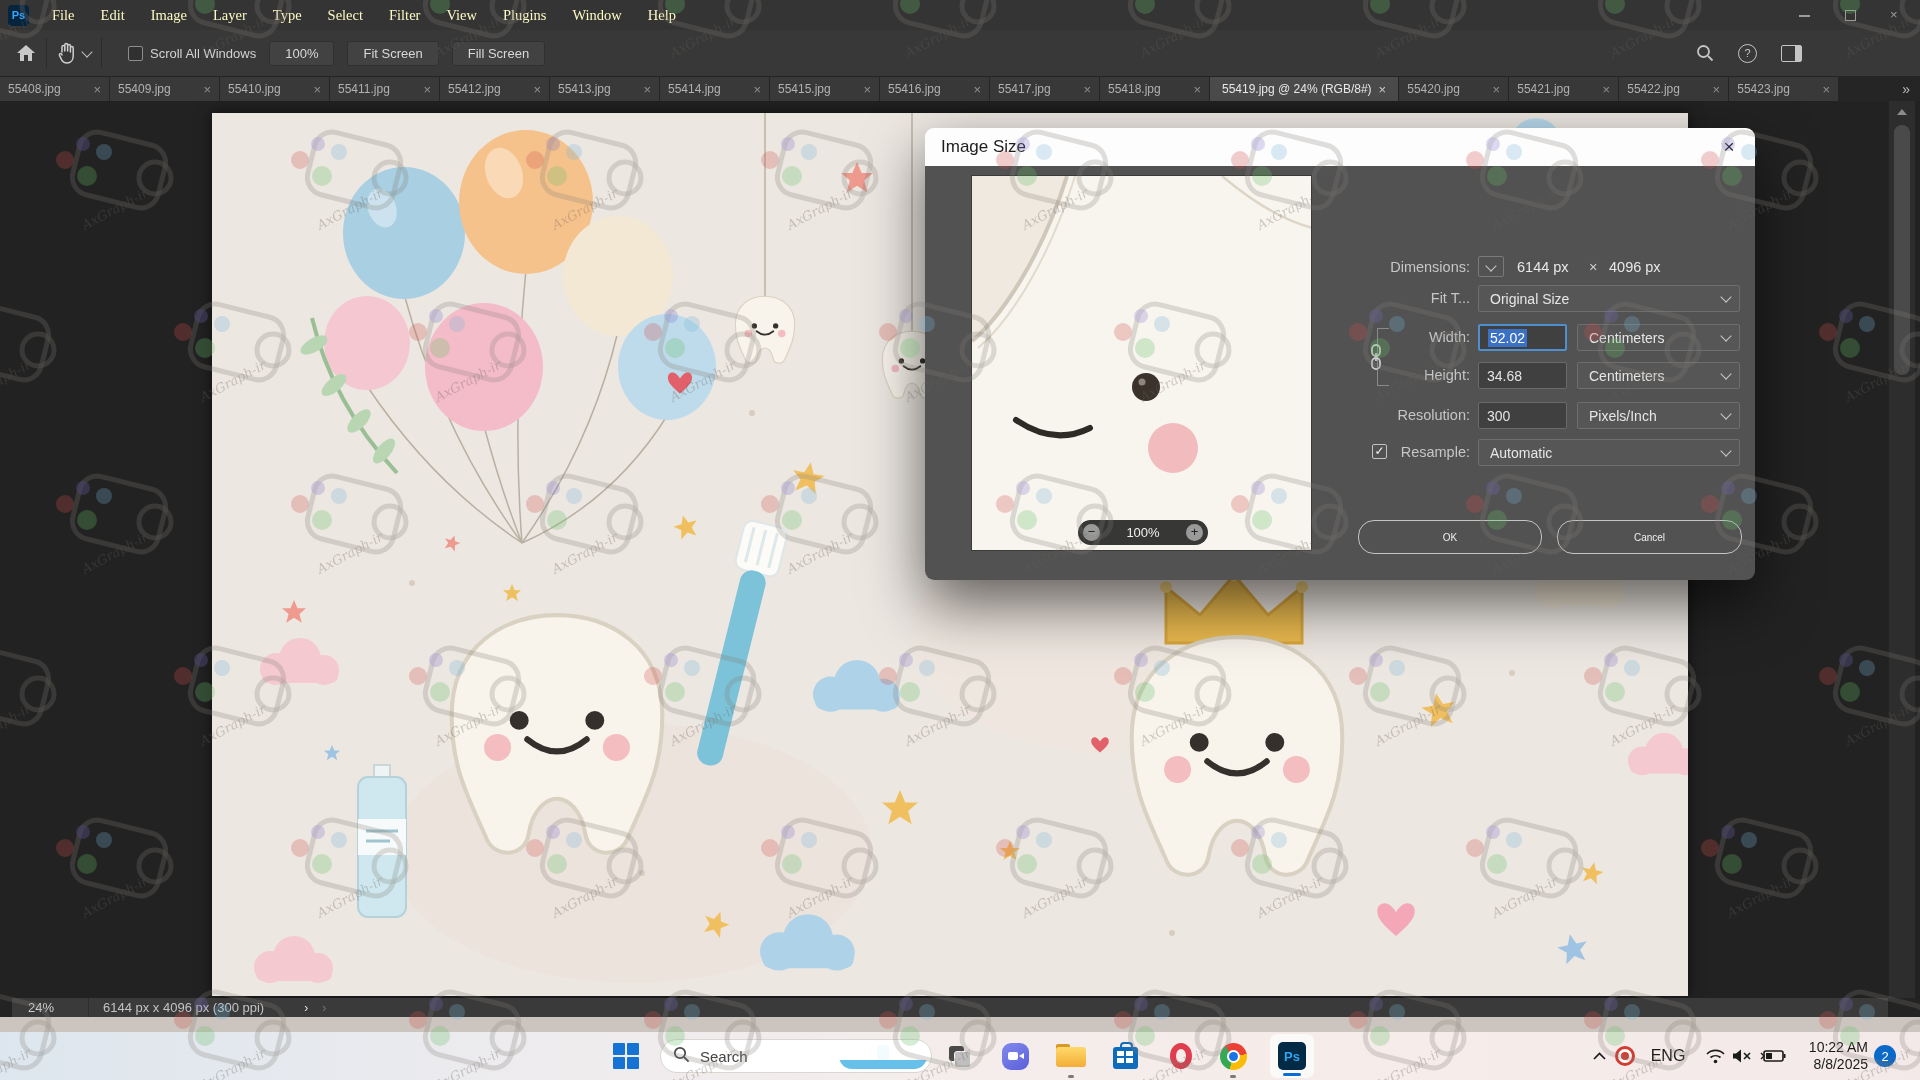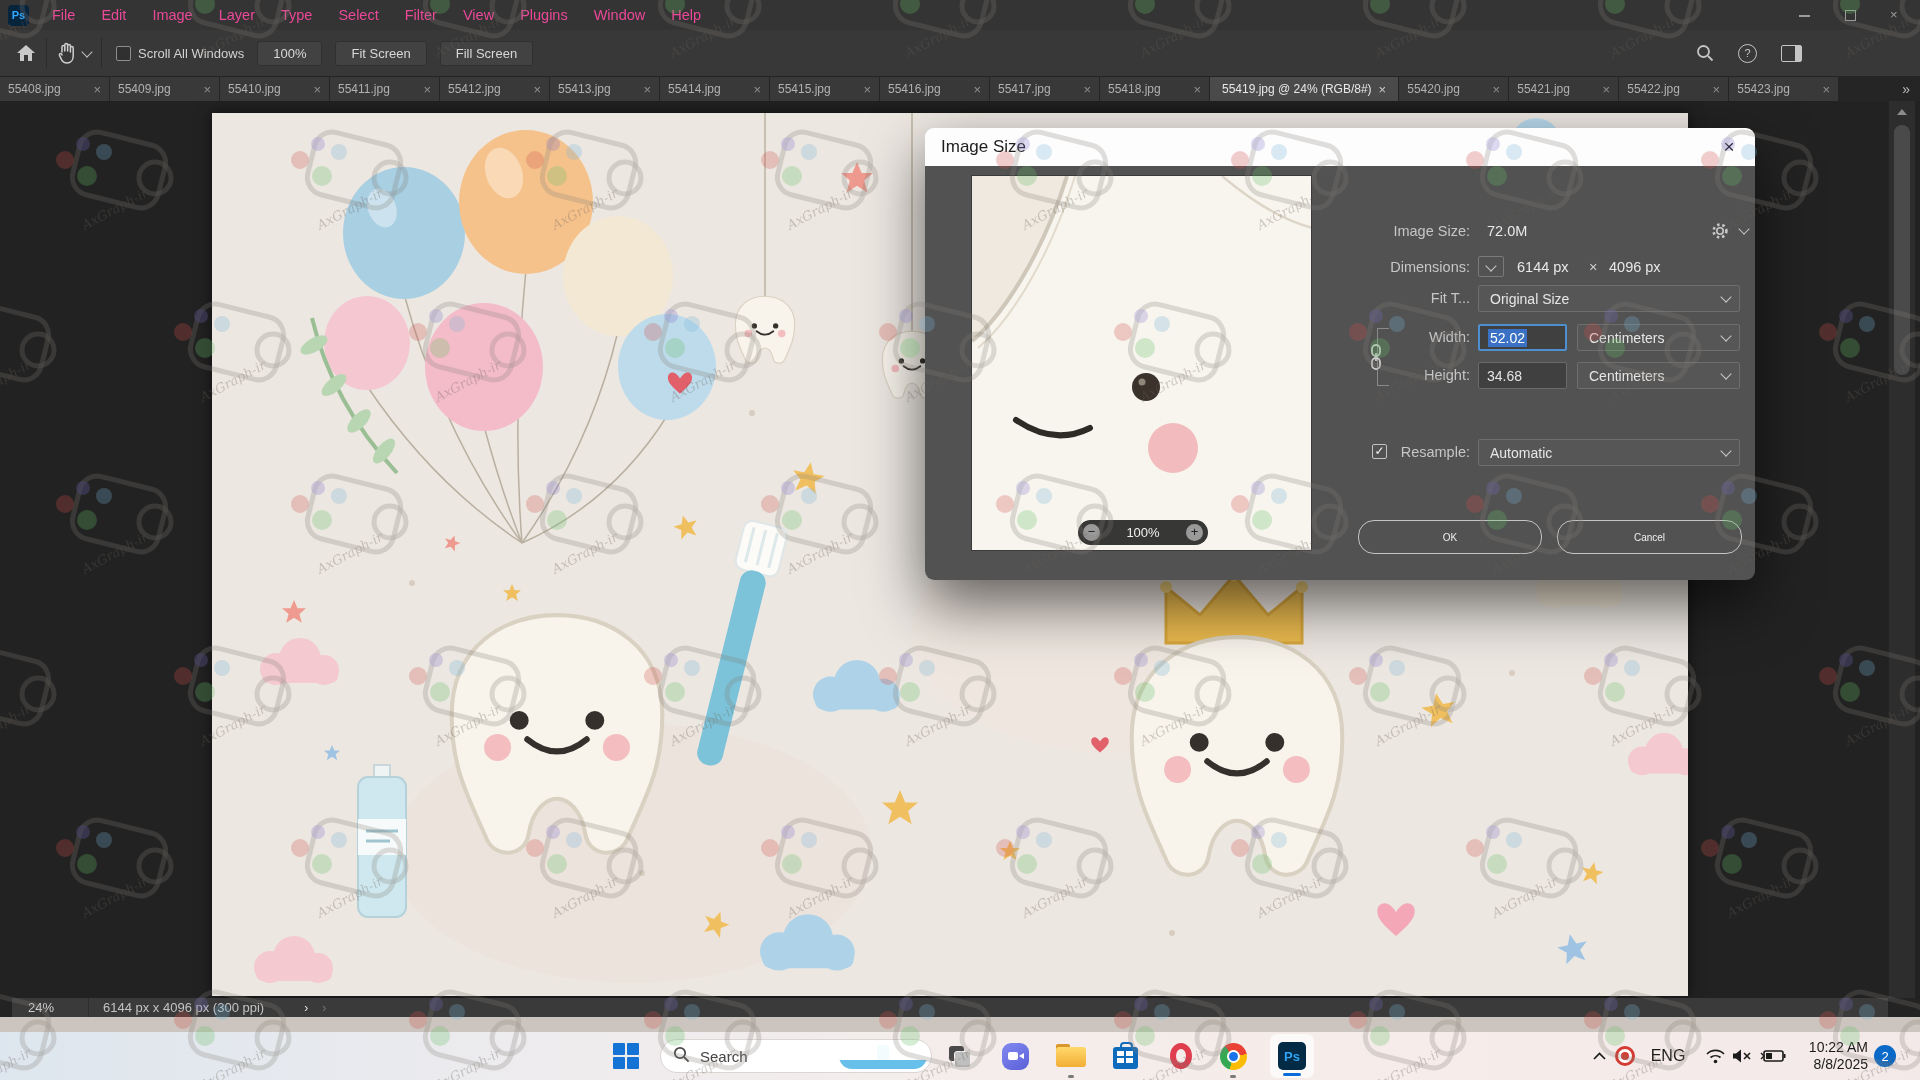--- a/index.html
+++ b/index.html
@@ -4,21 +4,21 @@
 <style>
   html,body{margin:0;padding:0;background:#111;}
   #screen{position:relative;width:1920px;height:1080px;overflow:hidden;
     font-family:"Liberation Sans",sans-serif;background:#232323;-webkit-font-smoothing:antialiased;}
   .abs{position:absolute;}
   
   #menubar{left:0;top:0;width:1920px;height:30px;background:#343434;display:flex;align-items:center;z-index:5;}
   .ps-logo{width:21px;height:21px;margin-left:8px;border-radius:4px;background:#07243d;color:#31a8ff;
     font-size:11px;font-weight:bold;display:flex;align-items:center;justify-content:center;}
   #menu-items{display:flex;margin-left:10px;}
-  .menu-item{padding:0 13px;line-height:30px;font-size:14.5px;color:#ec4899;cursor:default;}
+  .menu-item{padding:0 13px;line-height:30px;font-size:14.5px;color:#fef9c3;cursor:default;font-family:Liberation Serif, serif;}
   .win-controls{position:absolute;right:18px;top:0;height:30px;display:flex;align-items:center;gap:34px;}
   .wc{width:12px;height:12px;position:relative;opacity:.75;}
   .wc-min::after{content:"";position:absolute;left:0;top:6px;width:11px;height:1.5px;background:#bdbdbd;}
   .wc-max{border:1.5px solid #bdbdbd;width:9px;height:9px;}
   .wc-close{color:#bdbdbd;font-size:13px;line-height:12px;}
   
   #optionsbar{left:0;top:30px;width:1920px;height:46px;background:#383838;border-bottom:1px solid #242424;
     display:flex;align-items:center;z-index:5;}
   .opt-sep{width:1px;height:30px;background:#2b2b2b;margin:0 10px;}
   .opt-icon{color:#cfcfcf;display:flex;align-items:center;justify-content:center;}
@@ -183,21 +183,21 @@
         </svg>
     </div>
     <div class="opt-sep"></div>
     <div class="opt-icon">
       <svg width="20" height="22" viewBox="0 0 20 22">
           <path d="M5 10 V5 a1.4 1.4 0 0 1 2.8 0 V9 M7.8 9 V3 a1.4 1.4 0 0 1 2.8 0 V9 M10.6 9 V4 a1.4 1.4 0 0 1 2.8 0 V10 M13.4 10 V6 a1.4 1.4 0 0 1 2.8 0 V14 c0 4-2.5 7-6.2 7 c-3 0-4.5-1.4-5.6-3.6 L2.6 13.6 c-.8-1.4.8-2.6 1.9-1.6 L5 13" fill="none" stroke="#cfcfcf" stroke-width="1.5" stroke-linecap="round"></path>
         </svg>
     </div>
     <span class="chev-dn"></span>
     <div class="opt-sep"></div>
-    <div style="display:flex;align-items:center;margin-left:4px">
+    <div style="display:flex;align-items:center;margin-left:16px">
       <div class="chk"></div>
       <span class="opt-label">Scroll All Windows</span>
     </div>
     <button class="opt-btn">100%</button>
     <button class="opt-btn">Fit Screen</button>
     <button class="opt-btn">Fill Screen</button>
     <div style="position:absolute;right:118px;display:flex;align-items:center;gap:24px;">
       <span class="opt-icon">
         <svg width="18" height="18" viewBox="0 0 18 18">
             <circle cx="7.5" cy="7.5" r="5.5" fill="none" stroke="#c4c4c4" stroke-width="1.8"></circle>
@@ -441,31 +441,20 @@
           <path d="M44,244 Q82,270 118,252" fill="none" stroke="#2e2a25" stroke-width="6" stroke-linecap="round"></path>
           <circle cx="201" cy="272" r="25" fill="#f1b6b8" opacity="0.9"></circle>
         </svg>
         <div id="pv-zoom">
           <span class="pvz-btn">−</span>
           <span class="pct">100%</span>
           <span class="pvz-btn">+</span>
         </div>
       </div>
 
-      <div class="dlg-row" style="top:51px">
-        <span class="dlg-label">Image Size:</span>
-        <span class="dlg-val" style="left:562px">72.0M</span>
-        <span style="position:absolute;left:786px;top:5px">
-          <svg width="18" height="18" viewBox="0 0 18 18">
-              <circle cx="9" cy="9" r="3.2" fill="none" stroke="#c8c8c8" stroke-width="1.6"></circle>
-              <circle cx="9" cy="9" r="6.4" fill="none" stroke="#c8c8c8" stroke-width="2.6" stroke-dasharray="2.4 2.9"></circle>
-            </svg>
-        </span>
-        <span class="chev-dn" style="position:absolute;left:809px;top:11px;border-color:#bdbdbd"></span>
-      </div>
 
       <div class="dlg-row" style="top:87px">
         <span class="dlg-label">Dimensions:</span>
         <span class="mini-dd" style="left:553px;top:3px">
             <span class="dd"></span>
           </span>
         <span class="dlg-val" style="left:592px">6144 px</span>
         <span class="dlg-val" style="left:664px;color:#cfcfcf">×</span>
         <span class="dlg-val" style="left:684px">4096 px</span>
       </div>
@@ -506,20 +495,30 @@
         <span class="dlg-label">Height:</span>
         <div class="ps-input" style="left:553px;top:1px">
           <span>34.68</span>
         </div>
         <div class="ps-select" style="left:652px;top:1px;width:163px">
           <span class="txt">Centimeters</span>
           <span class="dd"></span>
         </div>
       </div>
 
+      <div class="dlg-row" style="top:235px">
+        <span class="dlg-label">Resolution:</span>
+        <div class="ps-input" style="left:553px;top:1px">
+          <span>300</span>
+        </div>
+        <div class="ps-select" style="left:652px;top:1px;width:163px">
+          <span class="txt">Pixels/Inch</span>
+          <span class="dd"></span>
+        </div>
+      </div>
 
       <div class="dlg-row" style="top:272px">
         <span class="dlg-chk" style="left:447px;top:6px">✓</span>
         <span class="dlg-label">Resample:</span>
         <div class="ps-select" style="left:553px;top:1px;width:262px">
           <span class="txt">Automatic</span>
           <span class="dd"></span>
         </div>
       </div>
 

